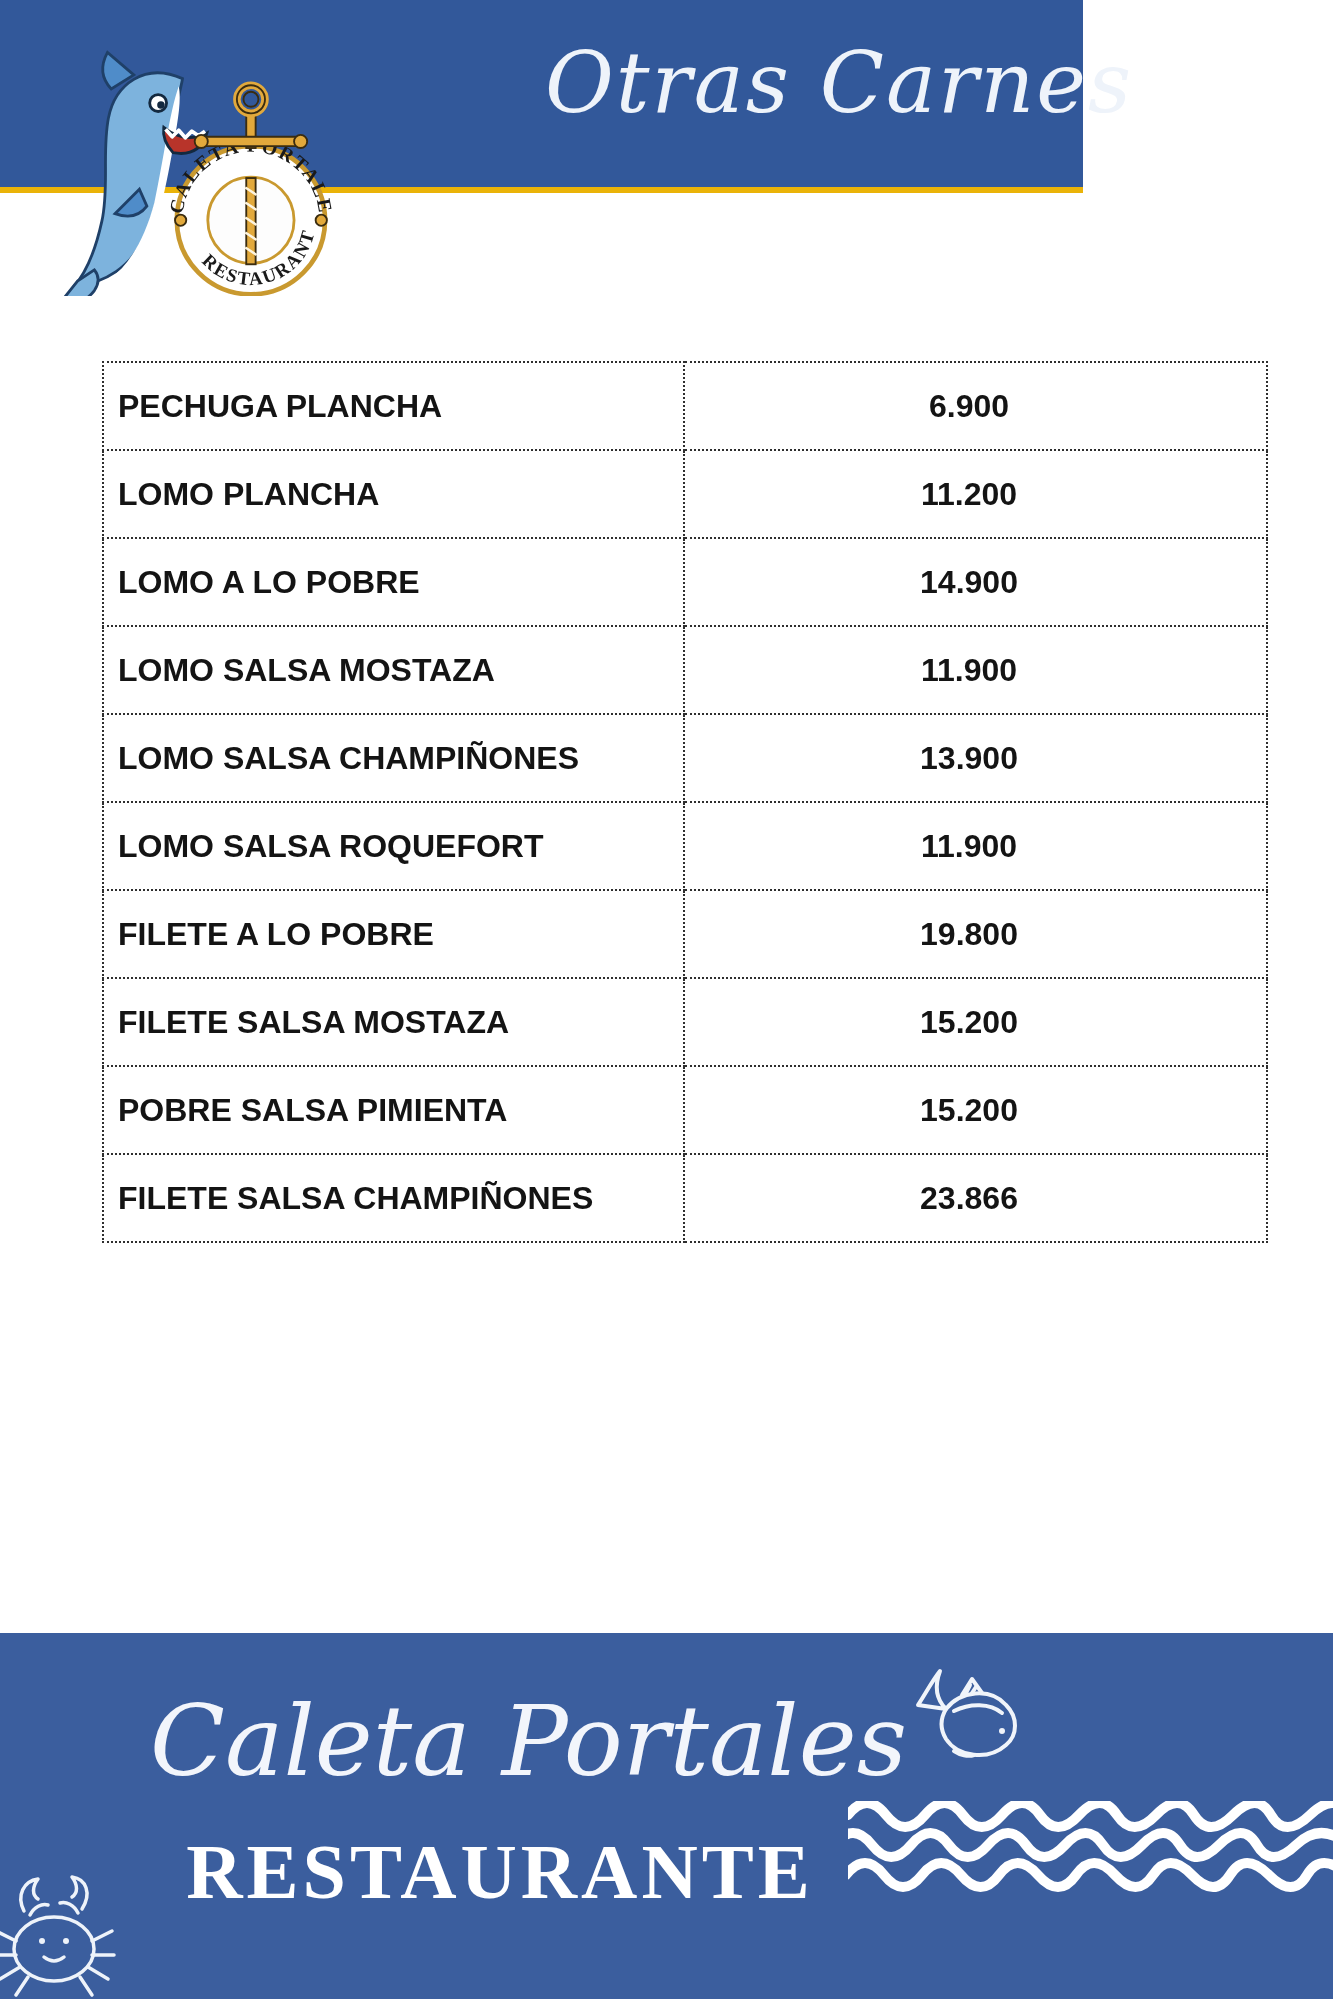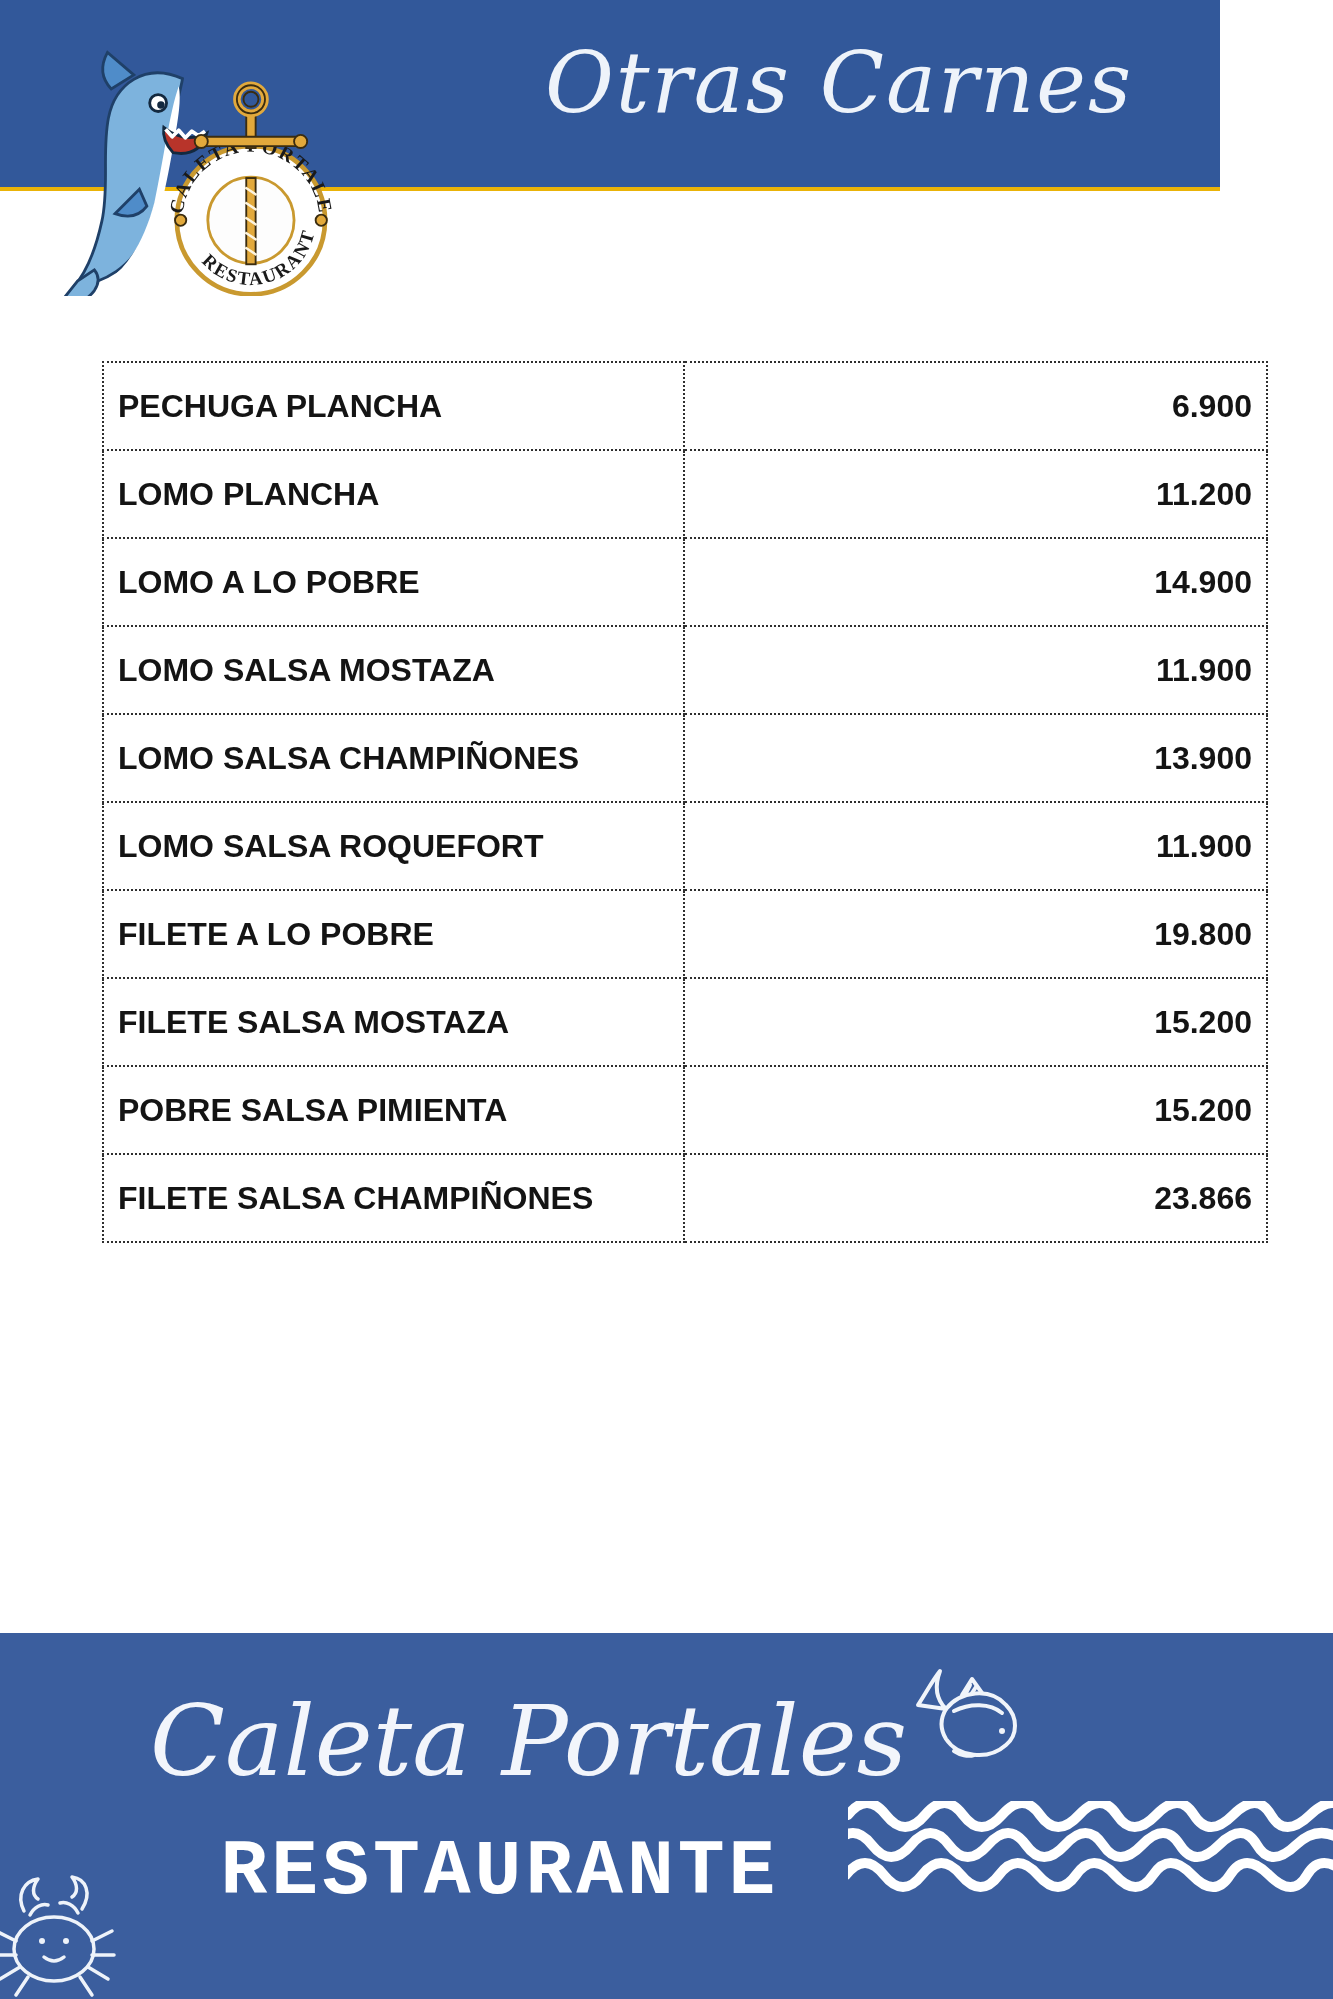--- a/index.html
+++ b/index.html
@@ -8,23 +8,23 @@
     width:1333px;
     height:1999px;
     background:#ffffff;
     overflow:hidden;
     font-family:"Liberation Sans", sans-serif;
   }
 
   
   .header-band{
     position:absolute; left:0; top:0;
-    width:1220px; height:187px;
+    width:1083px; height:187px;
     background:#32589a;
-    border-bottom:4px solid #eab308;
+    border-bottom:6px solid #eab308;
   }
   .header-title{
     position:absolute; left:545px; top:8px; width:510px;
     text-align:center;
     font-family:"DejaVu Serif", serif;
     font-style:italic;
     font-size:84px;
     line-height:150px;
     color:#eef3fa;
     letter-spacing:2px;
@@ -49,21 +49,21 @@
     border:2px dotted #2e2e2e;
     height:84px;
     font-weight:bold;
     font-size:32px;
     color:#141414;
     vertical-align:middle;
     overflow:hidden;
     white-space:nowrap;
   }
   .menu-table td.name{ width:564px; padding-left:14px; text-align:left; }
-  .menu-table td.price{ width:566px; padding-right:14px; text-align:right; }
+  .menu-table td.price{ width:566px; padding-right:14px; text-align:center; }
 
   
   .footer-band{
     position:absolute; left:0; top:1633px;
     width:1333px; height:366px;
     background:#3b5e9e;
     overflow:hidden;
   }
   .footer-script{
     position:absolute; left:150px; top:28px; width:740px;
@@ -71,21 +71,21 @@
     font-family:"DejaVu Serif", serif;
     font-style:italic;
     font-size:98px;
     line-height:160px;
     color:#f2f5fb;
     white-space:nowrap;
   }
   .footer-restaurante{
     position:absolute; left:140px; top:198px; width:720px;
     text-align:center;
-    font-family:Liberation Mono, monospace;
+    font-family:Liberation Serif, serif;
     font-weight:bold;
     font-size:78px;
     line-height:82px;
     letter-spacing:4px;
     color:#ffffff;
     white-space:nowrap;
   }
   .footer-fish{ position:absolute; left:910px; top:32px; width:120px; height:110px; }
   .footer-waves{ position:absolute; left:848px; top:168px; width:500px; height:104px; }
   .footer-crab{ position:absolute; left:-14px; top:238px; width:150px; height:140px; }

